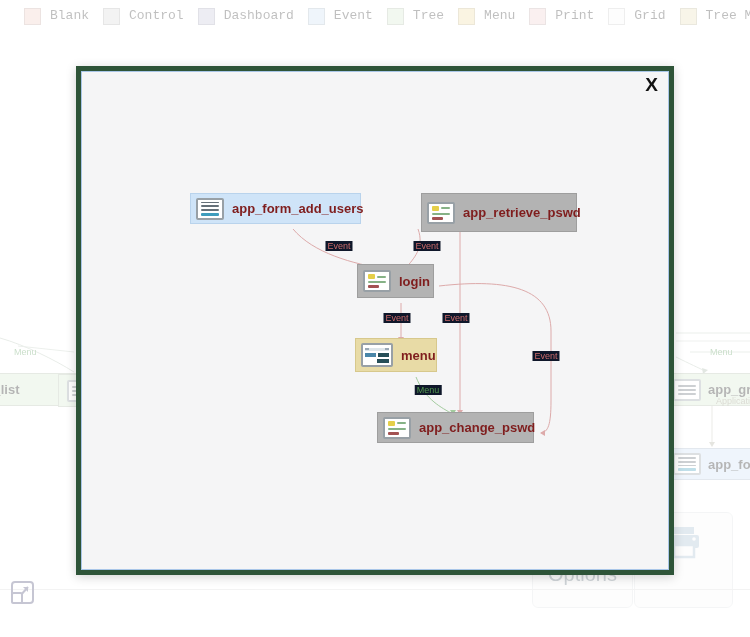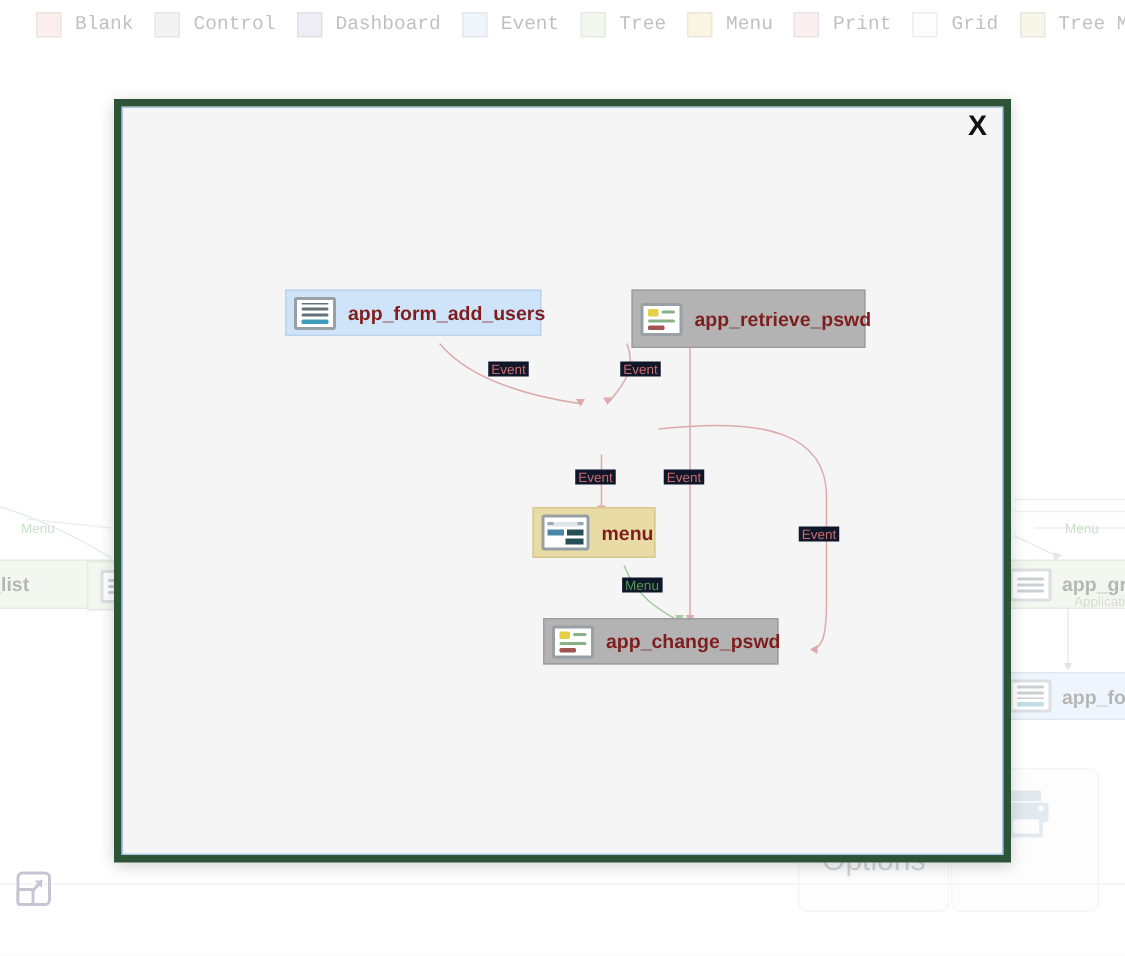--- a/index.html
+++ b/index.html
@@ -195,37 +195,48 @@
           <span class="nicon">
             <span class="irow">
               <i class="ib-sq"></i>
               <i class="ib-gr"></i>
             </span>
             <i class="ib-gr"></i>
             <i class="ib-rd"></i>
           </span>
           <span class="dnode-label">app_retrieve_pswd</span>
         </div>
+        <div class="dnode" style="left: 275px; top: 192px; width: 77px; height: 34px; background: rgb(179, 179, 179); border-color: rgb(158, 158, 158);">
+          <span class="nicon">
+            <span class="irow">
+              <i class="ib-sq"></i>
+              <i class="ib-gr"></i>
+            </span>
+            <i class="ib-gr"></i>
+            <i class="ib-rd"></i>
+          </span>
+          <span class="dnode-label">login</span>
+        </div>
         <div class="dnode" style="left: 273px; top: 266px; width: 82px; height: 34px; background: rgb(232, 219, 166); border-color: rgb(215, 200, 140);">
           <span class="nicon menu-icon">
             <span class="mtitle">
               <i></i>
               <i></i>
             </span>
             <span class="mrow">
               <i class="mb mb-sb"></i>
               <i class="mb mb-dk"></i>
             </span>
             <span class="mrow right">
               <i class="mb mb-dk"></i>
             </span>
           </span>
           <span class="dnode-label">menu</span>
         </div>
-        <div class="dnode" style="left: 280px; top: 340px; width: 157px; height: 31px; background: rgb(179, 179, 179); border-color: rgb(158, 158, 158);">
+        <div class="dnode" style="left: 295px; top: 340px; width: 157px; height: 31px; background: rgb(179, 179, 179); border-color: rgb(158, 158, 158);">
           <span class="nicon">
             <span class="irow">
               <i class="ib-sq"></i>
               <i class="ib-gr"></i>
             </span>
             <i class="ib-gr"></i>
             <i class="ib-rd"></i>
           </span>
           <span class="dnode-label">app_change_pswd</span>
         </div>

